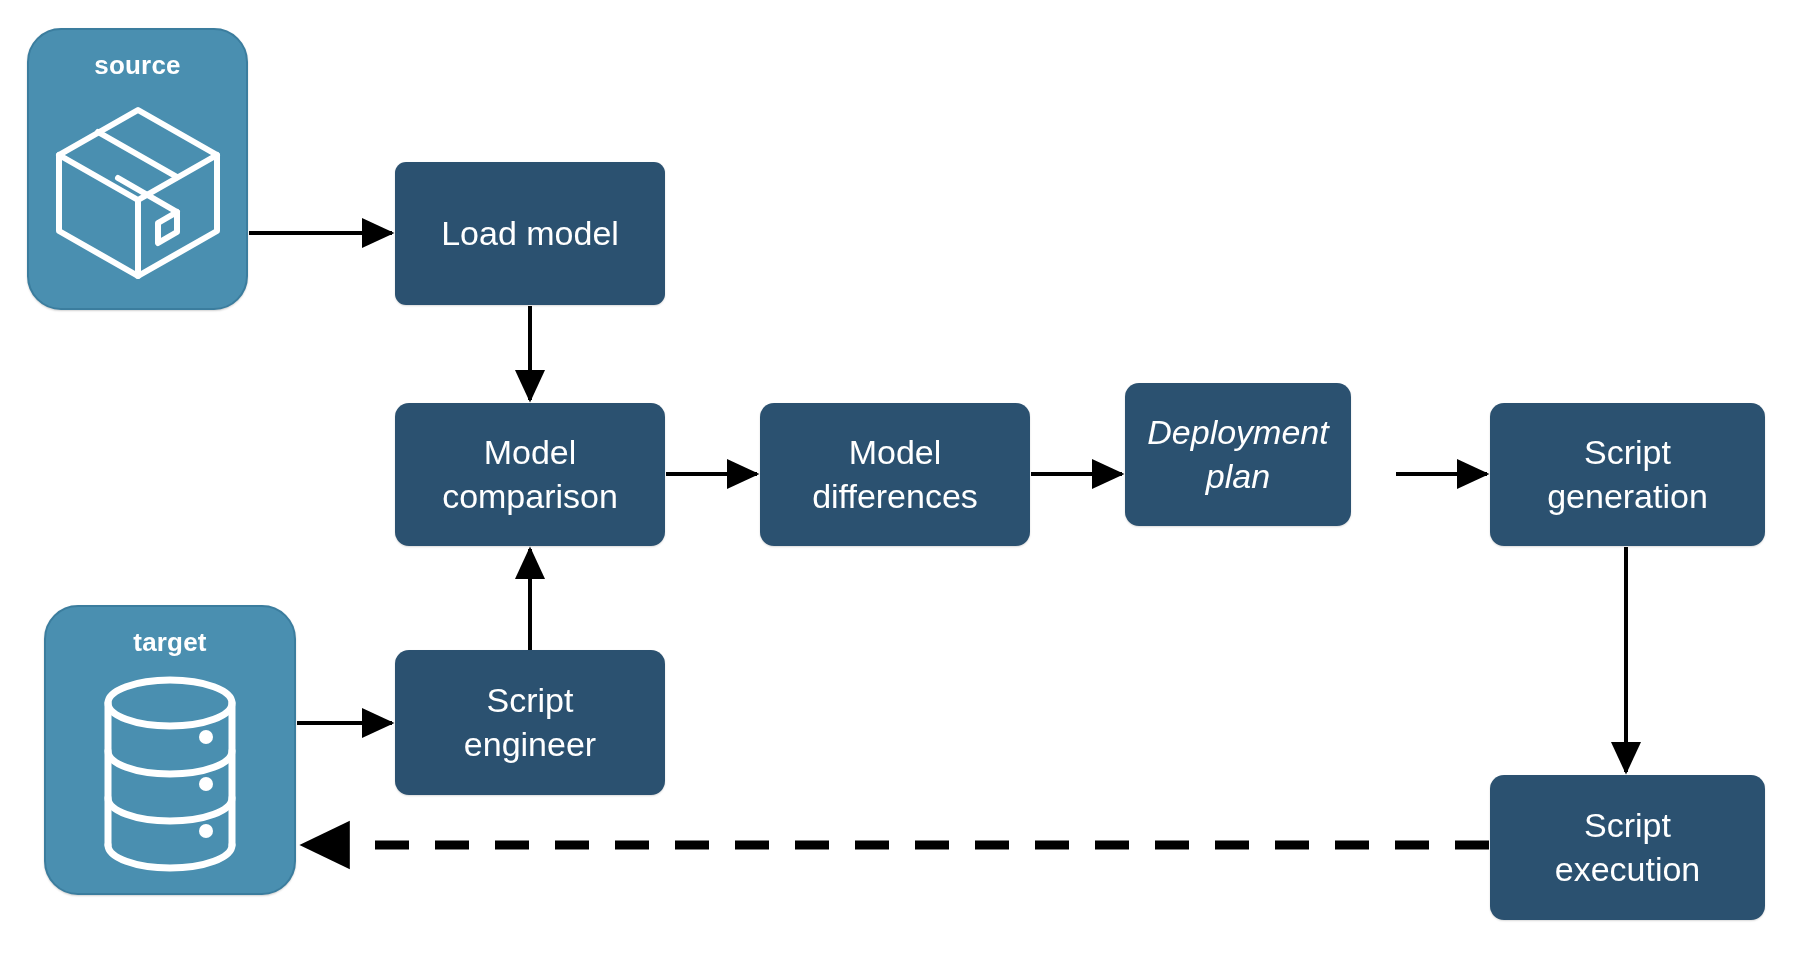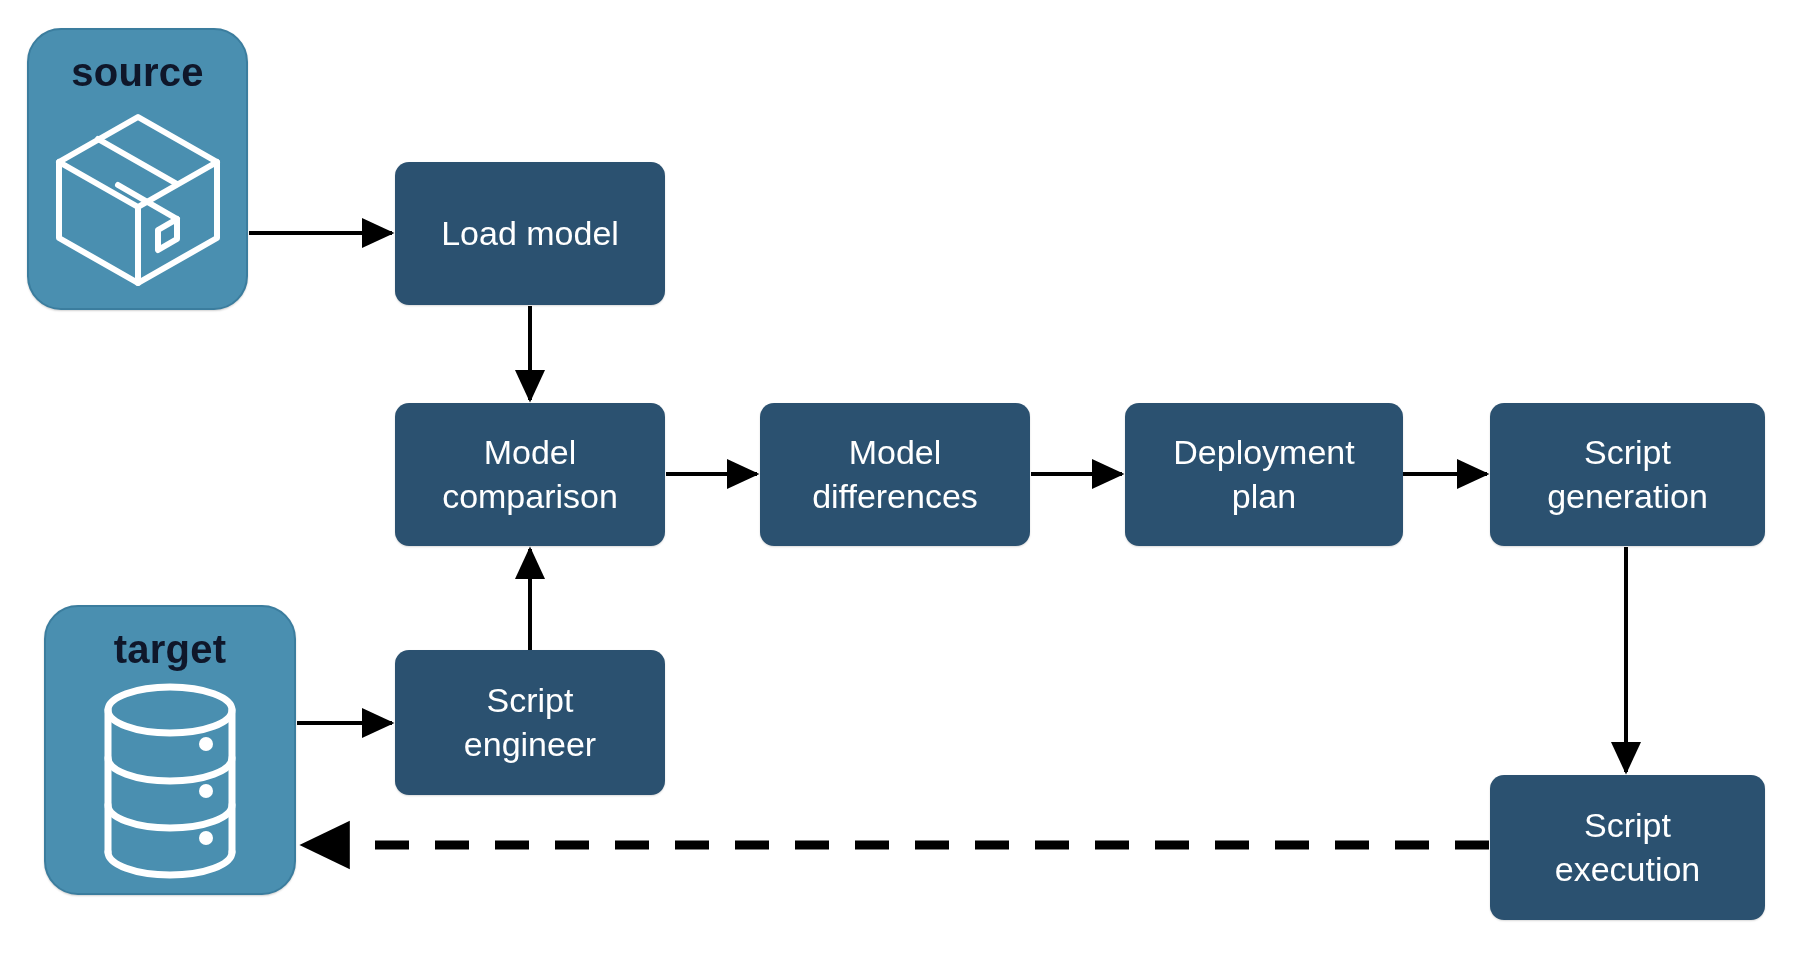--- a/index.html
+++ b/index.html
@@ -24,23 +24,23 @@
     box-sizing: border-box;
     background: #4a8fb0;
     border: 2px solid #3b7d9e;
     border-radius: 34px;
     display: flex;
     flex-direction: column;
     align-items: center;
     box-shadow: 0 1px 2px rgba(0,0,0,0.18);
   }
   .endpoint-label {
-    color: #0f172a;
+    color: #ffffff;
     font-weight: bold;
-    font-size: 40px;
+    font-size: 26px;
     letter-spacing: 0.2px;
     line-height: 1;
     margin-top: 22px;
   }
   .endpoint-icon {
     flex: 1 1 auto;
     display: flex;
     align-items: center;
     justify-content: center;
     width: 100%;
@@ -138,35 +138,35 @@
           <path d="M18 77 A62 23 0 0 0 142 77"></path>
           <path d="M18 124 A62 23 0 0 0 142 124"></path>
         </g>
         <circle cx="116" cy="63" r="7" fill="#ffffff"></circle>
         <circle cx="116" cy="110" r="7" fill="#ffffff"></circle>
         <circle cx="116" cy="157" r="7" fill="#ffffff"></circle>
       </svg>
     </div>
   </div>
 
-  <div class="process" style="left:395px; top:162px; width:270px; height:143px;">
+  <div class="process" style="left:395px; top:162px; width:270px; height:143px;border-radius:11px;">
     <span>Load model</span>
   </div>
 
   <div class="process" style="left:395px; top:403px; width:270px; height:143px;">
     <span>Model
 comparison</span>
   </div>
 
   <div class="process" style="left:760px; top:403px; width:270px; height:143px;">
     <span>Model
 differences</span>
   </div>
 
-  <div class="process" style="left:1125px; top:403px; width:278px; height:143px;">
+  <div class="process" style="left:1125px; top:383px; width:226px; height:143px;font-style:italic;">
     <span>Deployment
 plan</span>
   </div>
 
   <div class="process" style="left:1490px; top:403px; width:275px; height:143px;">
     <span>Script
 generation</span>
   </div>
 
   <div class="process" style="left:395px; top:650px; width:270px; height:145px;">

